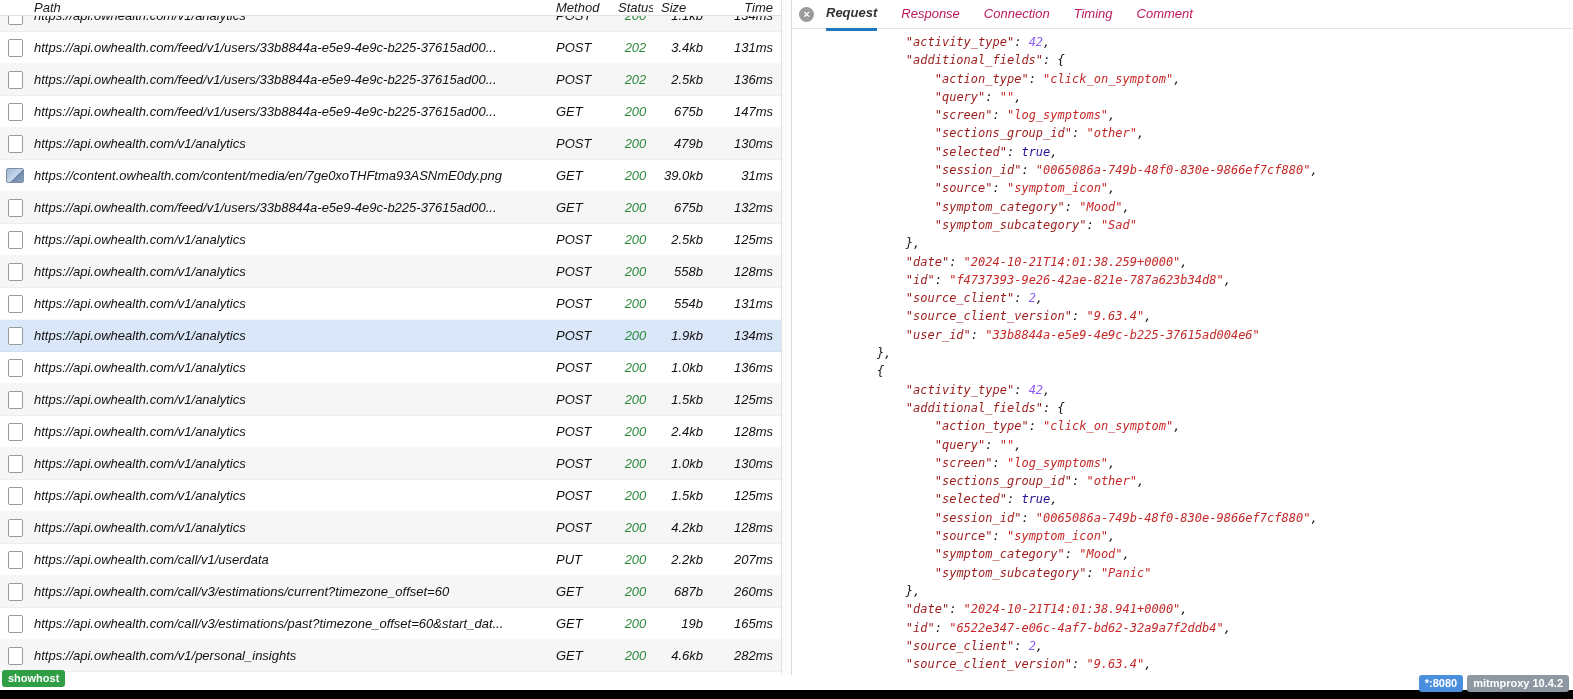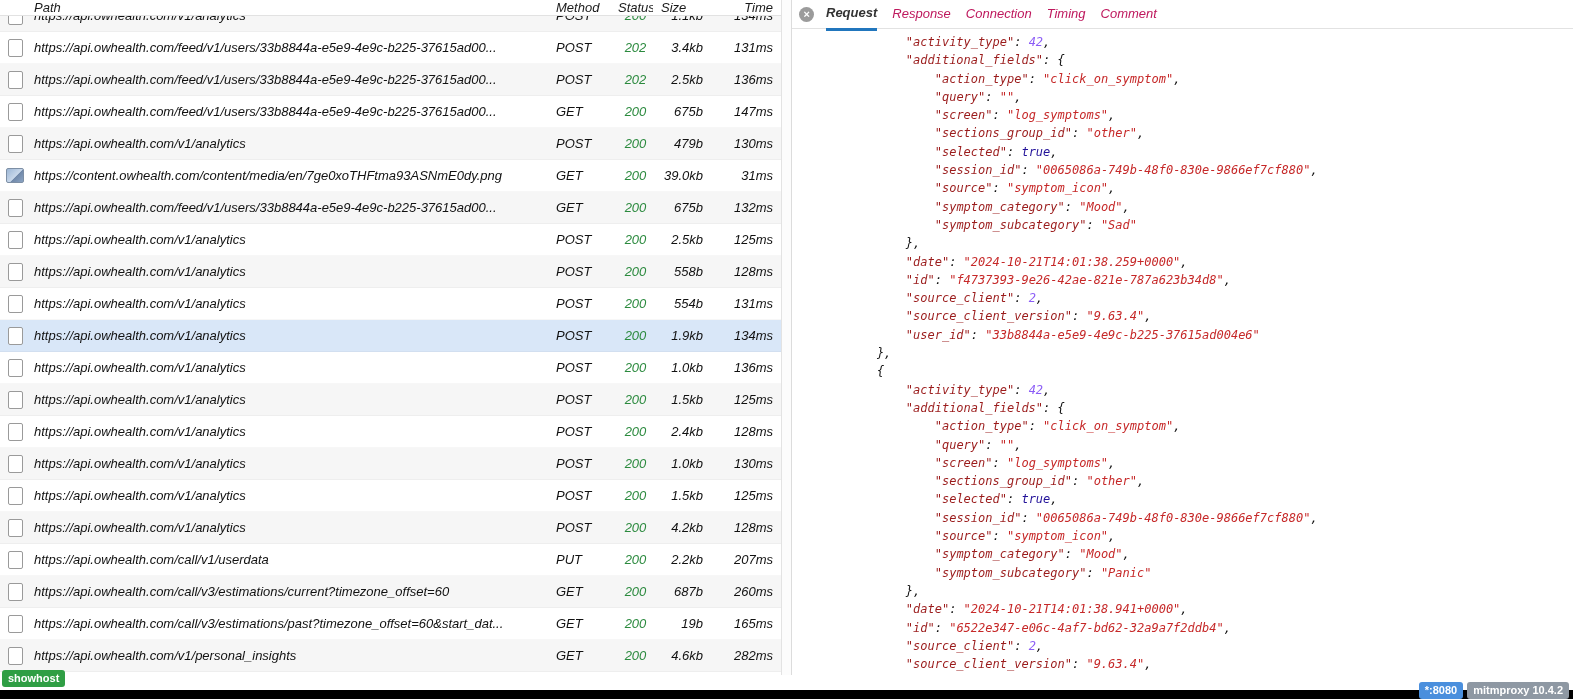--- a/index.html
+++ b/index.html
@@ -29,36 +29,36 @@
     background:linear-gradient(135deg,#9db7d6 0%,#c9d8ea 55%,#6f87a8 56%,#8aa3c2 100%);}
 
   
   .vscroll{width:9px;background:#fcfcfc;border-left:1px solid #e3e3e3;}
 
   
   .detail-panel{flex:1;min-width:0;display:flex;flex-direction:column;border-left:1px solid #dcdcdc;background:#fff;}
   .tabbar{height:28px;display:flex;align-items:center;padding:0 10px 0 7px;border-bottom:1px solid #e2e2e2;flex:0 0 auto;}
   .close-btn{width:15px;height:15px;border-radius:50%;background:#9b9b9b;color:#fff;font-size:11px;line-height:15px;
     text-align:center;font-weight:bold;flex:0 0 auto;cursor:default;}
-  .tabs{display:flex;gap:15px;margin-left:12px;height:28px;justify-content:space-between;}
+  .tabs{display:flex;gap:24px;margin-left:12px;height:28px;justify-content:space-between;}
   .tab{font-size:13px;color:#be185d;line-height:28px;height:28px;cursor:default;}
   .tab.active{color:#333;border-bottom:3px solid #2176bd;line-height:25px;font-weight:bold;}
   .code{flex:1;margin:0;overflow:hidden;padding:4px 0 0 56px;
     font-family:"DejaVu Sans Mono",monospace;font-size:12px;line-height:18.3px;color:#111;white-space:pre;}
   .tk-key{color:#9b1c1c;}
   .tk-str{color:#c62828;}
   .tk-num{color:#8b5cf6;}
   .tk-bool{color:#221199;}
 
   
   .footer{height:24px;position:relative;background:#fff;flex:0 0 auto;}
   .footer-black{position:absolute;left:0;right:0;bottom:0;height:9px;background:#000;z-index:1;}
   .badge{font-size:11px;font-weight:bold;color:#fff;border-radius:3px;padding:2px 6px;line-height:13px;display:inline-block;}
   .badge.showhost{position:absolute;left:2px;bottom:12px;background:#2f9e44;z-index:2;}
-  .right-badges{position:absolute;right:4px;bottom:0;display:flex;gap:4px;z-index:2;}
+  .right-badges{position:absolute;right:4px;bottom:7px;display:flex;gap:4px;z-index:2;}
   .badge.port{background:#4a8fdd;}
   .badge.version{background:#8e98a3;}
 </style>
 </head>
 <body>
 
 <div class="app">
   <div class="main">
 
     <section class="flow-panel">

